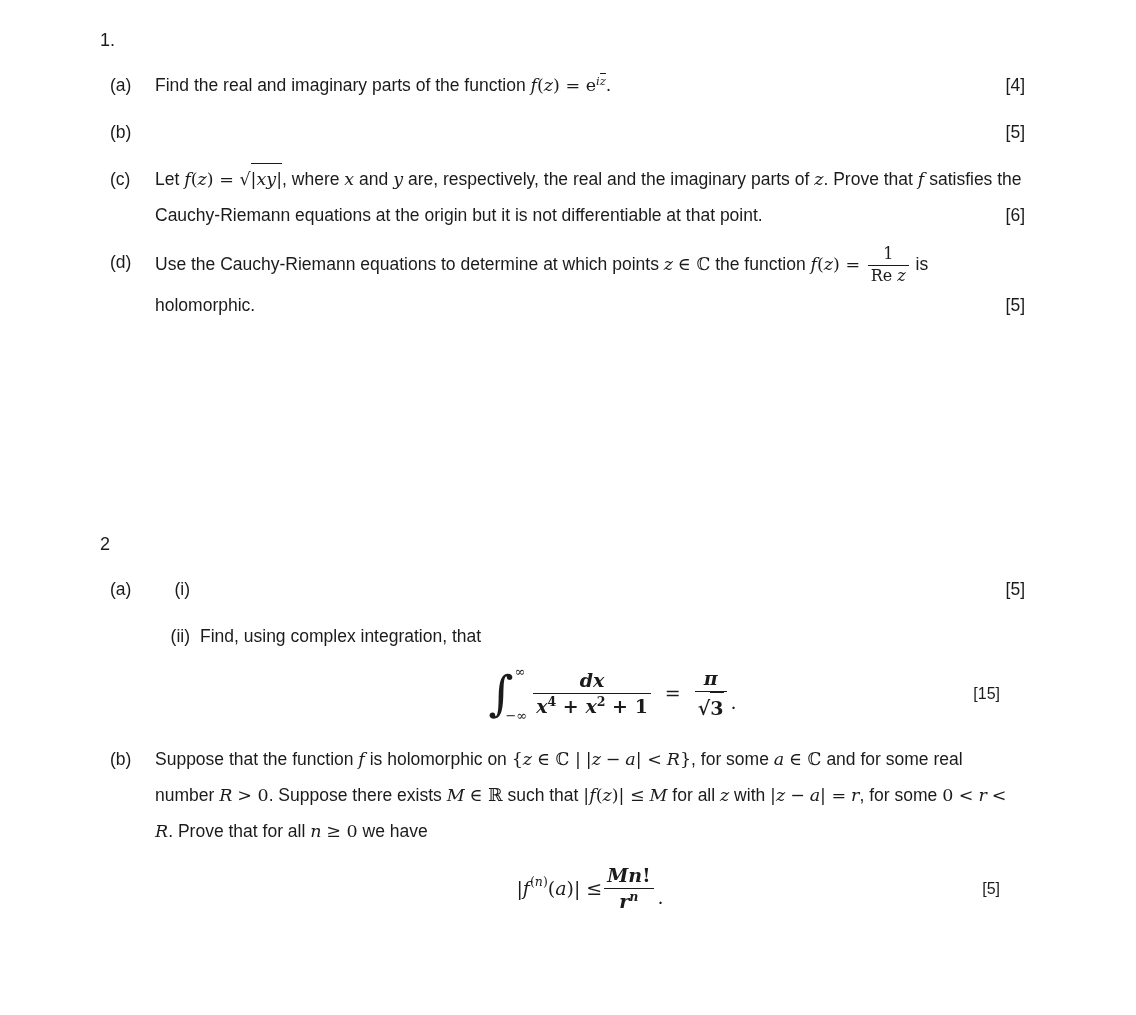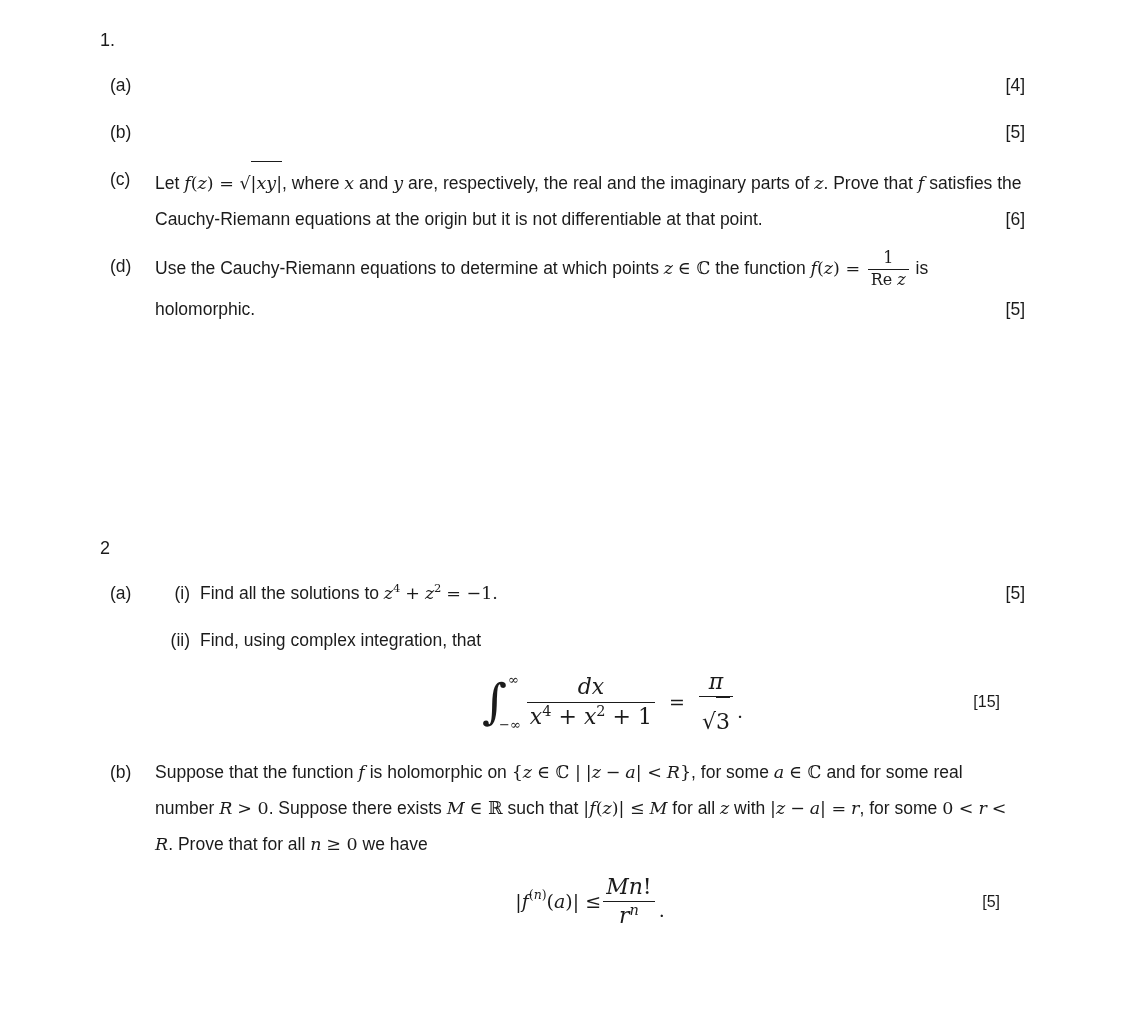--- a/index.html
+++ b/index.html
@@ -29,24 +29,24 @@
   
   .mi { font-family:"DejaVu Serif",serif; font-style:italic; }
   .mr { font-family:"DejaVu Serif","DejaVu Sans",serif; font-style:normal; }
   sup { font-size:66%; line-height:0; vertical-align:baseline; position:relative; top:-0.55em; }
   .ov { display:inline-block; border-top:1.3px solid currentColor; padding-top:1px; line-height:1.05; }
 
   .fr { display:inline-block; vertical-align:middle; text-align:center; font-size:16px;
         font-family:"DejaVu Serif",serif; margin:0 2px; }
   .fr .nu, .fr .de { display:block; line-height:1.3; padding:0 3px; }
   .fr .de { border-top:1.3px solid currentColor; }
-  .fr.big { font-size:22px; }
+  .fr.big { font-size:19px;font-weight:bold; }
 
   .rad { font-family:"DejaVu Serif",serif; }
-  .radt { display:inline-block; border-top:1.4px solid currentColor; padding-top:11px; line-height:1.15; }
+  .radt { display:inline-block; border-top:1.4px solid currentColor; padding-top:5px; line-height:1.15; }
 
   .display { position:relative; display:flex; justify-content:center; align-items:center;
              margin:10px 0 6px; min-height:60px; font-family:"DejaVu Serif",serif; font-size:19px; line-height:1.2; }
   .display .marks-display { position:absolute; right:25px; top:50%; transform:translateY(-50%);
              font-family:"Liberation Sans","DejaVu Sans",sans-serif; font-size:16px; }
   .display .math { display:inline-flex; align-items:center; }
 
   .dint { display:inline-flex; align-items:center; margin-right:4px; }
   .intsign { font-size:48px; line-height:0.95; font-family:"DejaVu Serif",serif; }
   .intlims { display:inline-flex; flex-direction:column; justify-content:space-between;
@@ -58,20 +58,21 @@
 </style>
 </head>
 <body>
 
 <div class="page">
 
   <div class="qnum">1.</div>
 
   <div class="part">
     <div class="part-label">(a)</div>
+    <div class="part-body">Find the real and imaginary parts of the function <span class="mi">f</span><span class="mr">(</span><span class="mi">z</span><span class="mr">)&nbsp;=&nbsp;e</span><sup><span class="mi">i</span><span class="ov mi">z</span></sup><span class="mr">.</span></div>
     <div class="marks marks-top">[4]</div>
   </div>
 
   <div class="part">
     <div class="part-label">(b)</div>
     <div class="marks marks-top">[5]</div>
   </div>
 
   <div class="part">
     <div class="part-label">(c)</div>
@@ -85,21 +86,20 @@
     <div class="marks marks-bottom">[5]</div>
   </div>
 
   <div class="q2-gap"></div>
 
   <div class="qnum">2</div>
 
   <div class="part">
     <div class="part-label narrow">(a)</div>
     <div class="sub-label">(i)</div>
-    <div class="part-body sub">Find all the solutions to <span class="mi">z</span><sup class="mr">4</sup> <span class="mr">+</span> <span class="mi">z</span><sup class="mr">2</sup> <span class="mr">= −1.</span></div>
     <div class="marks marks-top">[5]</div>
   </div>
 
   <div class="part">
     <div class="part-label narrow"></div>
     <div class="sub-label">(ii)</div>
     <div class="part-body sub">
       <div>Find, using complex integration, that</div>
       <div class="display">
         <span class="math">

